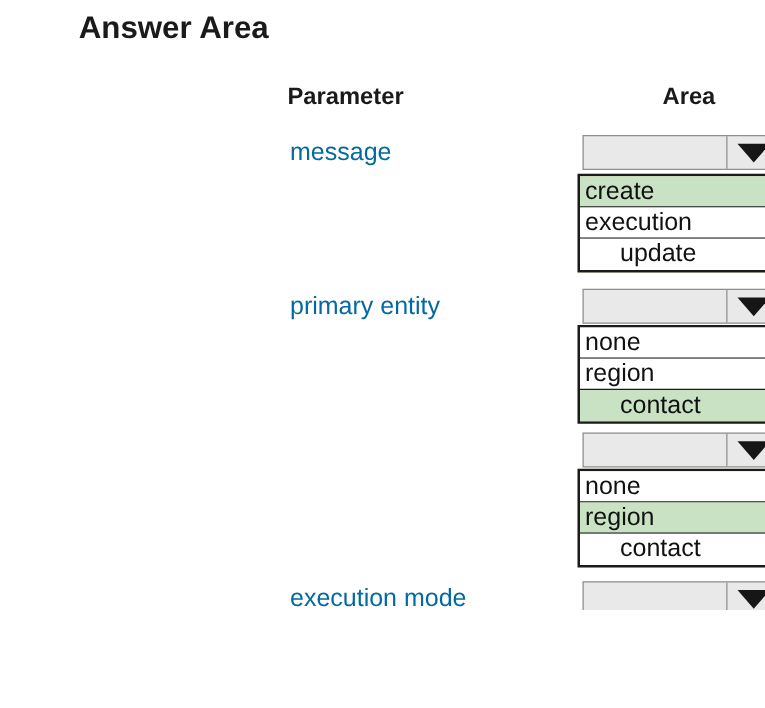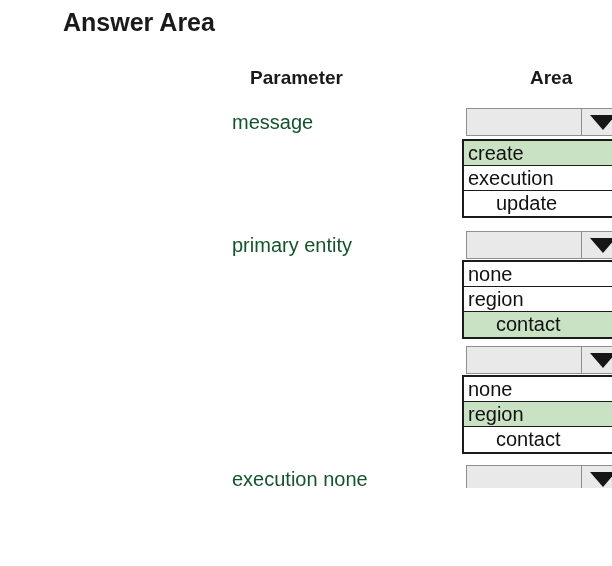--- a/index.html
+++ b/index.html
@@ -26,25 +26,25 @@
   .title{
     position:absolute;left:16px;top:8px;
     font-size:25px;font-weight:bold;color:#1a1a1a;
     letter-spacing:0px;white-space:nowrap;
   }
   .col-header{
     position:absolute;top:67px;
     font-size:19px;font-weight:bold;color:#1a1a1a;
     white-space:nowrap;
   }
-  .col-header.param{left:203px;}
+  .col-header.param{left:183px;}
   .col-header.value{left:483px;}
   .param-label{
     position:absolute;left:185px;
-    font-size:20px;line-height:28px;color:#14532d;
+    font-size:20px;line-height:28px;color:#0369a1;
     white-space:nowrap;
     text-align:center;
   }
   .select-field{
     position:absolute;left:419px;width:158px;height:28px;
     background:var(--select-bg);
     border:1px solid var(--select-border);
     cursor:pointer;
   }
   .arrow-button{
@@ -117,21 +117,21 @@
     <div class="arrow-button">
       <div class="arrow-icon"></div>
     </div>
   </div>
   <div class="options-list" style="top:375px">
     <div class="option">none</div>
     <div class="option highlighted">region</div>
     <div class="option">contact</div>
   </div>
 
-  <div class="param-label" style="top:465px">execution none</div>
+  <div class="param-label" style="top:465px">execution mode</div>
   <div class="select-field" style="top:465px">
     <span></span>
     <div class="arrow-button">
       <div class="arrow-icon"></div>
     </div>
   </div>
 
 </div>
 
 </body></html>

